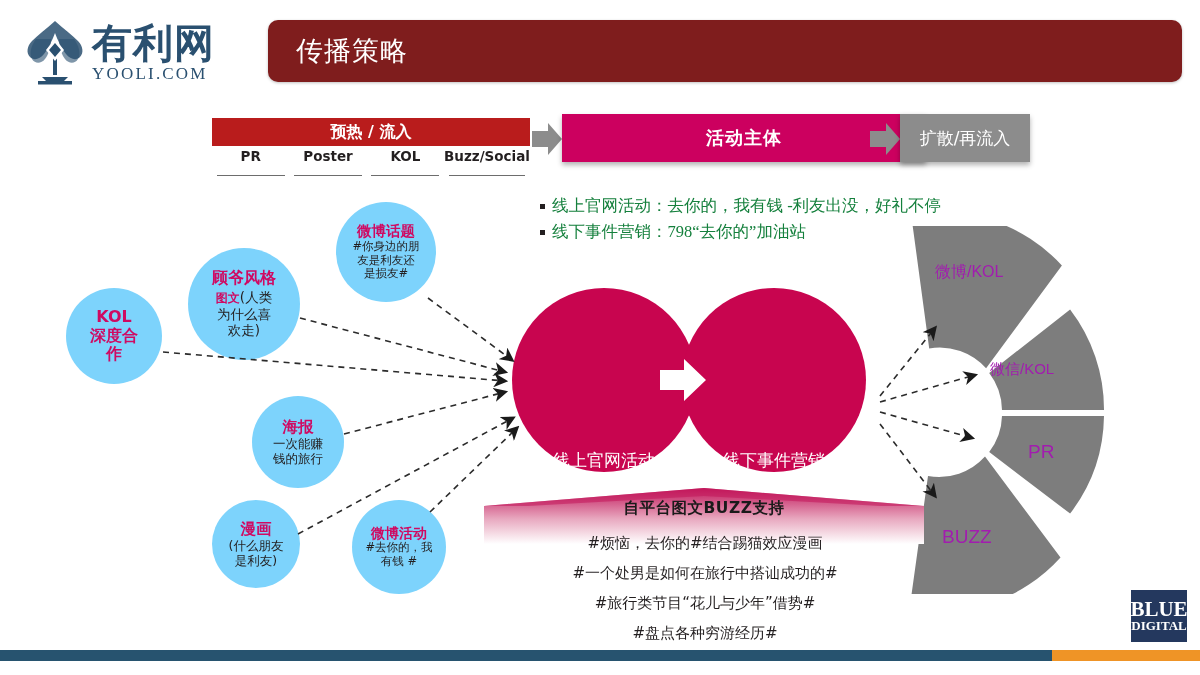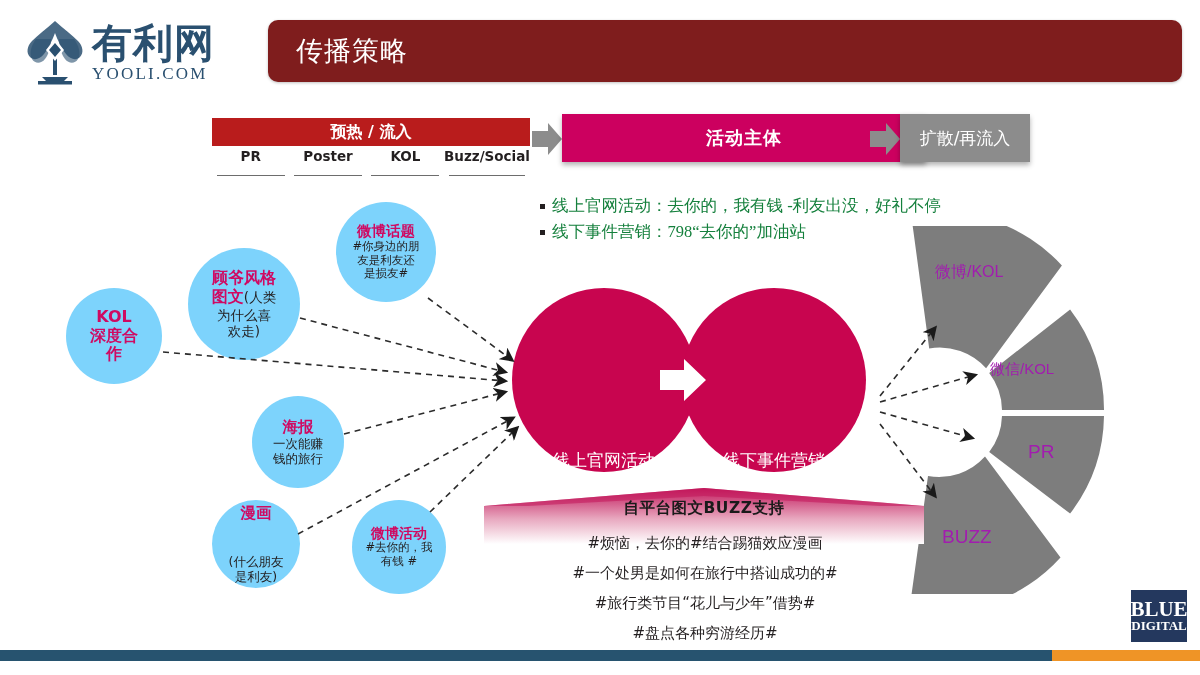--- a/index.html
+++ b/index.html
@@ -141,21 +141,21 @@
   #b-kol .hd { font-size: 16px; }
   #b-gu    { left: 188px; top: 248px; width: 112px; height: 112px; }
   #b-gu .hd { font-size: 16px; }
   #b-gu .bd { font-size: 13.5px; }
   #b-weibo-topic { left: 336px; top: 202px; width: 100px; height: 100px; }
   #b-weibo-topic .hd { font-size: 14.5px; }
   #b-weibo-topic .bd { font-size: 11.5px; }
   #b-poster { left: 252px; top: 396px; width: 92px; height: 92px; }
   #b-poster .hd { font-size: 15.5px; }
   #b-poster .bd { font-size: 12.5px; }
-  #b-manhua { left: 212px; top: 500px; width: 88px; height: 88px; justify-content: space-between; }
+  #b-manhua { left: 212px; top: 500px; width: 88px; height: 88px; }
   #b-manhua .hd { font-size: 15.5px; }
   #b-manhua .bd { font-size: 12.5px; }
   #b-weibo-act { left: 352px; top: 500px; width: 94px; height: 94px; }
   #b-weibo-act .hd { font-size: 14px; }
   #b-weibo-act .bd { font-size: 11.5px; }
 
   
   .core-circle {
     position: absolute; border-radius: 50%;
     background: #c8054f;
@@ -339,21 +339,21 @@
     <div class="hd">
       <span>KOL</span><br>
       <span>深度合</span><br>
       <span>作</span>
     </div>
   </div>
 
   <div class="bubble" id="b-gu">
     <div class="hd">顾爷风格</div>
     <div>
-      <span class="hd" style="font-size:16px">图文</span><span class="bd" style="font-size:13.5px">(人类</span>
+      <span class="hd" style="font-size:12px">图文</span><span class="bd" style="font-size:13.5px">(人类</span>
     </div>
     <div class="bd">
       <span>为什么喜</span><br>
       <span>欢走)</span>
     </div>
   </div>
 
   <div class="bubble" id="b-weibo-topic">
     <div class="hd">微博话题</div>
     <div class="bd">

